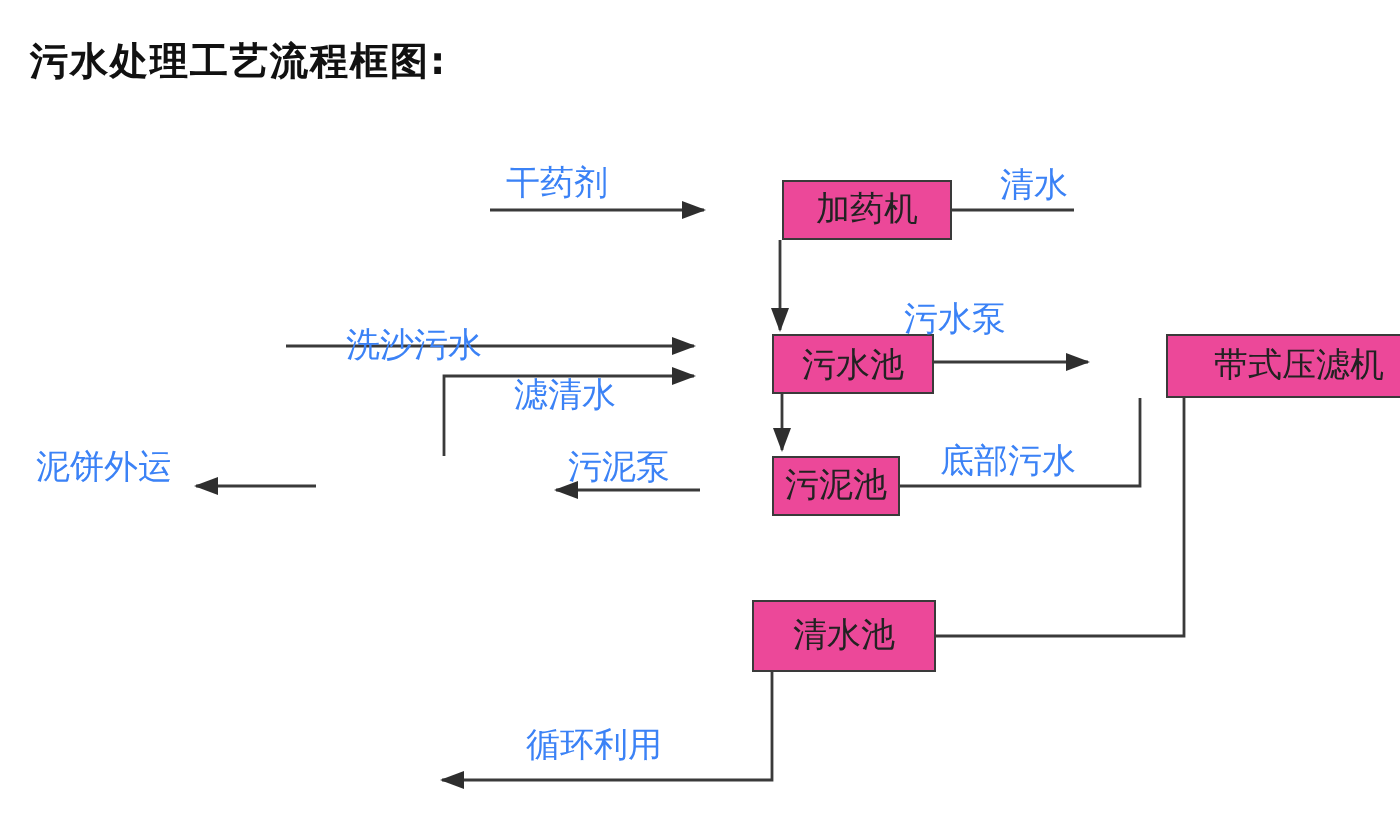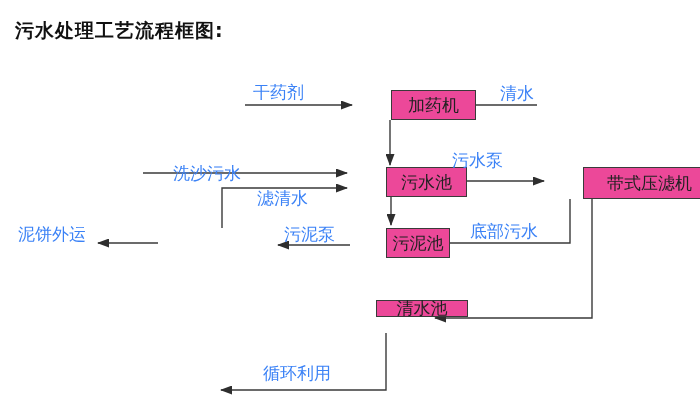--- a/index.html
+++ b/index.html
@@ -54,21 +54,21 @@
     color: #3b82f6;
     white-space: nowrap;
     line-height: 1;
   }
   
   .n-dosing   { left: 355px; top:  90px; width:  85px; height: 30px; }
   .n-sewage   { left: 350px; top: 167px; width:  81px; height: 30px; font-family: Liberation Serif, serif; }
   .n-tower    { left: 547px; top: 167px; width: 133px; height: 32px; }
   .n-press    { left: 158px; top: 228px; width: 117px; height: 32px; }
   .n-sludge   { left: 350px; top: 228px; width:  64px; height: 30px; }
-  .n-clean    { left: 340px; top: 300px; width:  92px; height: 17px; }
+  .n-clean    { left: 340px; top: 300px; width:  92px; height: 36px; }
   
   .l-dry      { left: 253px; top:  84px; }
   .l-cw       { left: 476px; top:  85px; margin-left: 24px; }
   .l-sand     { left: 173px; top: 165px; }
   .l-spump    { left: 452px; top: 152px; }
   .l-filtered { left: 257px; top: 190px; }
   .l-mud      { left:  18px; top: 226px; }
   .l-slpump   { left: 284px; top: 226px; }
   .l-bottom   { left: 470px; top: 223px; }
   .l-recycle  { left: 263px; top: 365px; }

